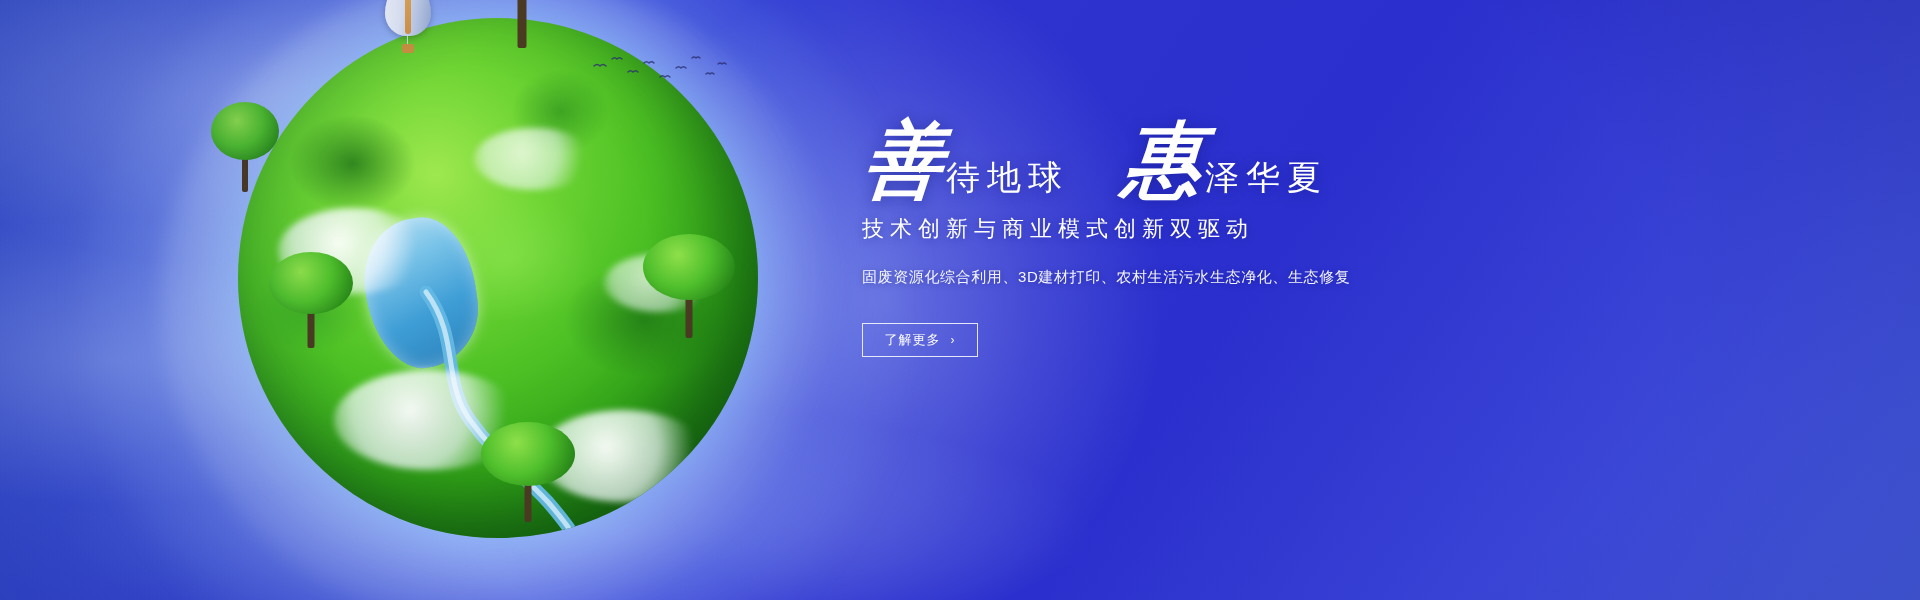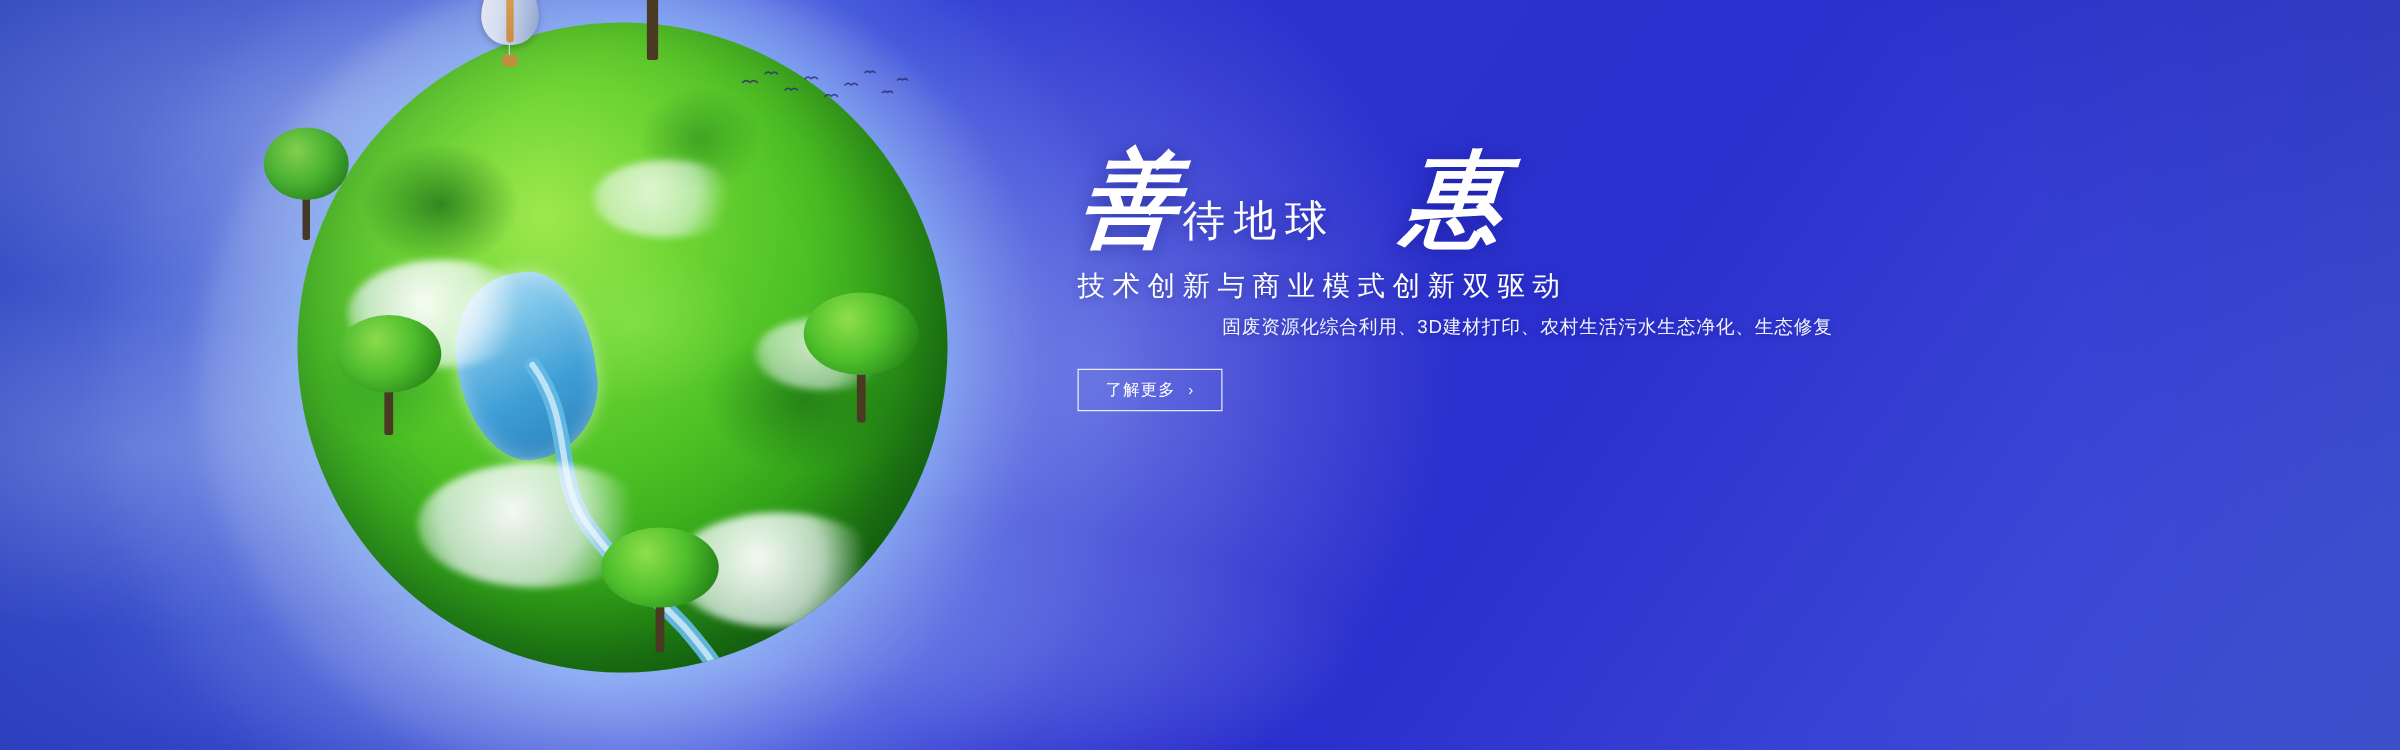--- a/index.html
+++ b/index.html
@@ -137,28 +137,27 @@
   .cal-small {
     font-family:"DejaVu Serif","Liberation Serif",serif;
     font-size:34px; line-height:1; font-weight:400;
     letter-spacing:7px; padding-left:10px; padding-bottom:6px;
     display:inline-block;
   }
   .gap { display:inline-block; width:52px; }
 
   .subtitle {
     color:#ffffff; font-size:22px; letter-spacing:6px; font-weight:400;
-    margin-top:6px; margin-bottom:8px; white-space:nowrap;
+    margin-top:6px; margin-bottom:24px; white-space:nowrap;
     text-shadow:0 1px 8px rgba(10,20,120,0.40);
   }
   .desc {
     color:rgba(255,255,255,0.94); font-size:15px; letter-spacing:.6px;
-    white-space:nowrap; margin-bottom:24px;
+    white-space:nowrap; margin-bottom:36px;
     text-shadow:0 1px 6px rgba(10,20,120,0.40);
-    text-align:center;
   }
   .cta {
     display:inline-flex; align-items:center; justify-content:center; gap:10px;
     width:116px; height:34px;
     border:1px solid rgba(255,255,255,0.85);
     color:#ffffff; font-size:13px; letter-spacing:1px;
     background:transparent; cursor:pointer;
   }
   .cta .chev { font-size:12px; opacity:.95; }
 </style>
@@ -234,20 +233,21 @@
 
   <div class="vignette"></div>
 
   <div class="content">
 
     <div class="headline">
       <span class="cal-big">善</span>
       <span class="cal-small">待地球</span>
       <span class="gap"></span>
       <span class="cal-big">惠</span>
+      <span class="cal-small">泽华夏</span>
     </div>
 
     <div class="subtitle">技术创新与商业模式创新双驱动</div>
 
     <div class="desc">固废资源化综合利用、3D建材打印、农村生活污水生态净化、生态修复</div>
 
     <div class="cta">
       <span>了解更多</span>
       <span class="chev">›</span>
     </div>

